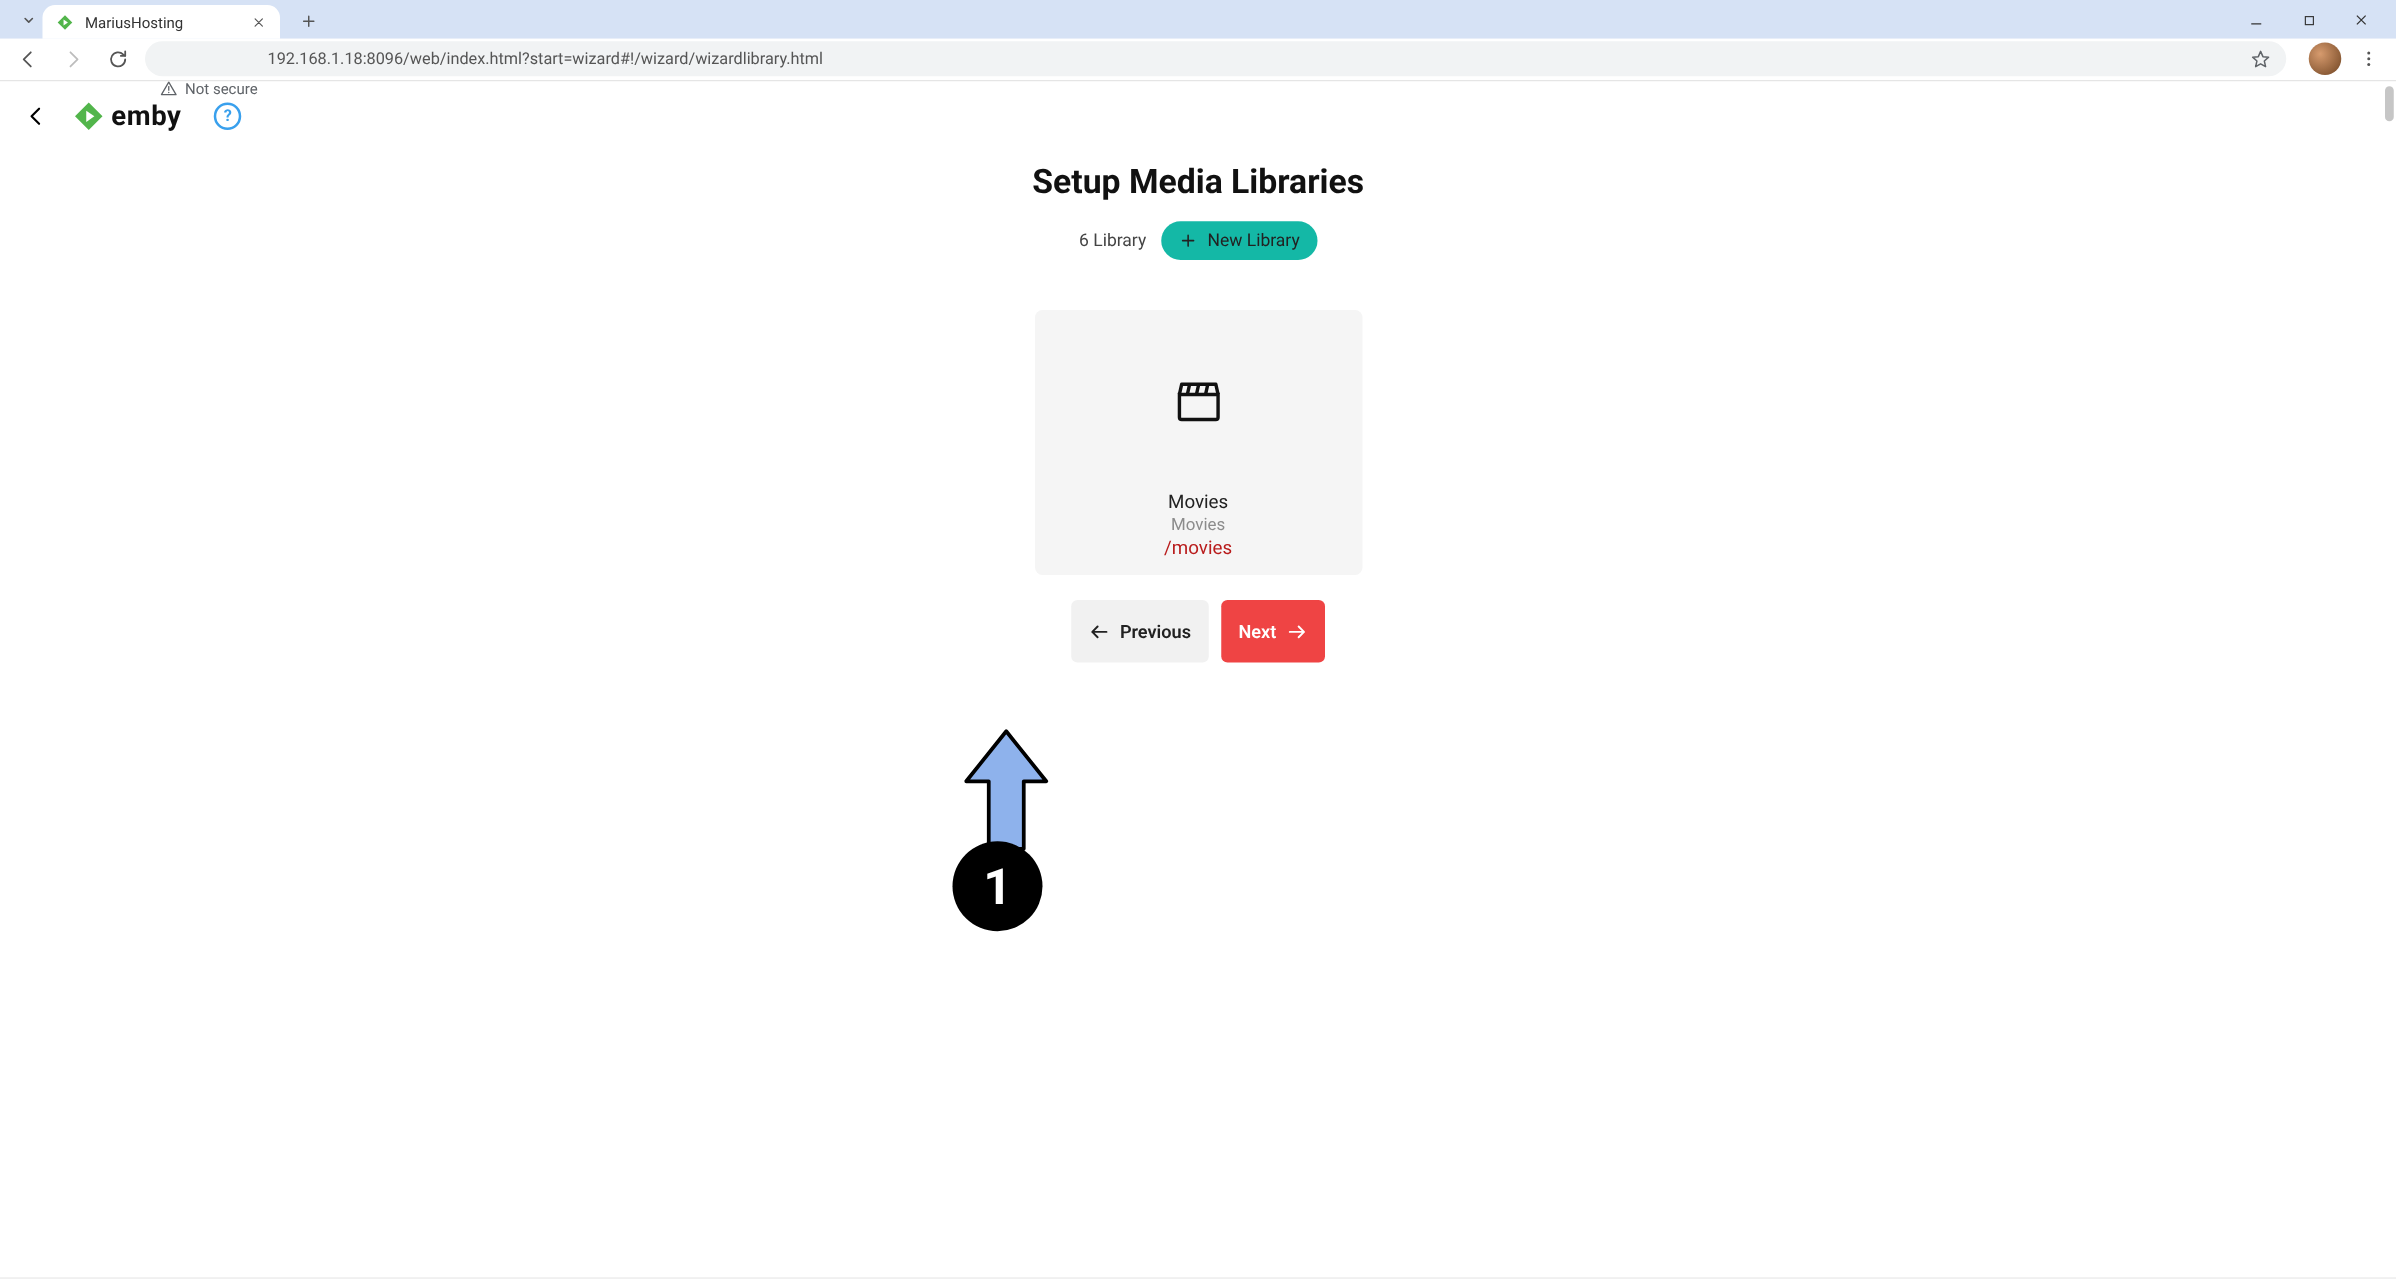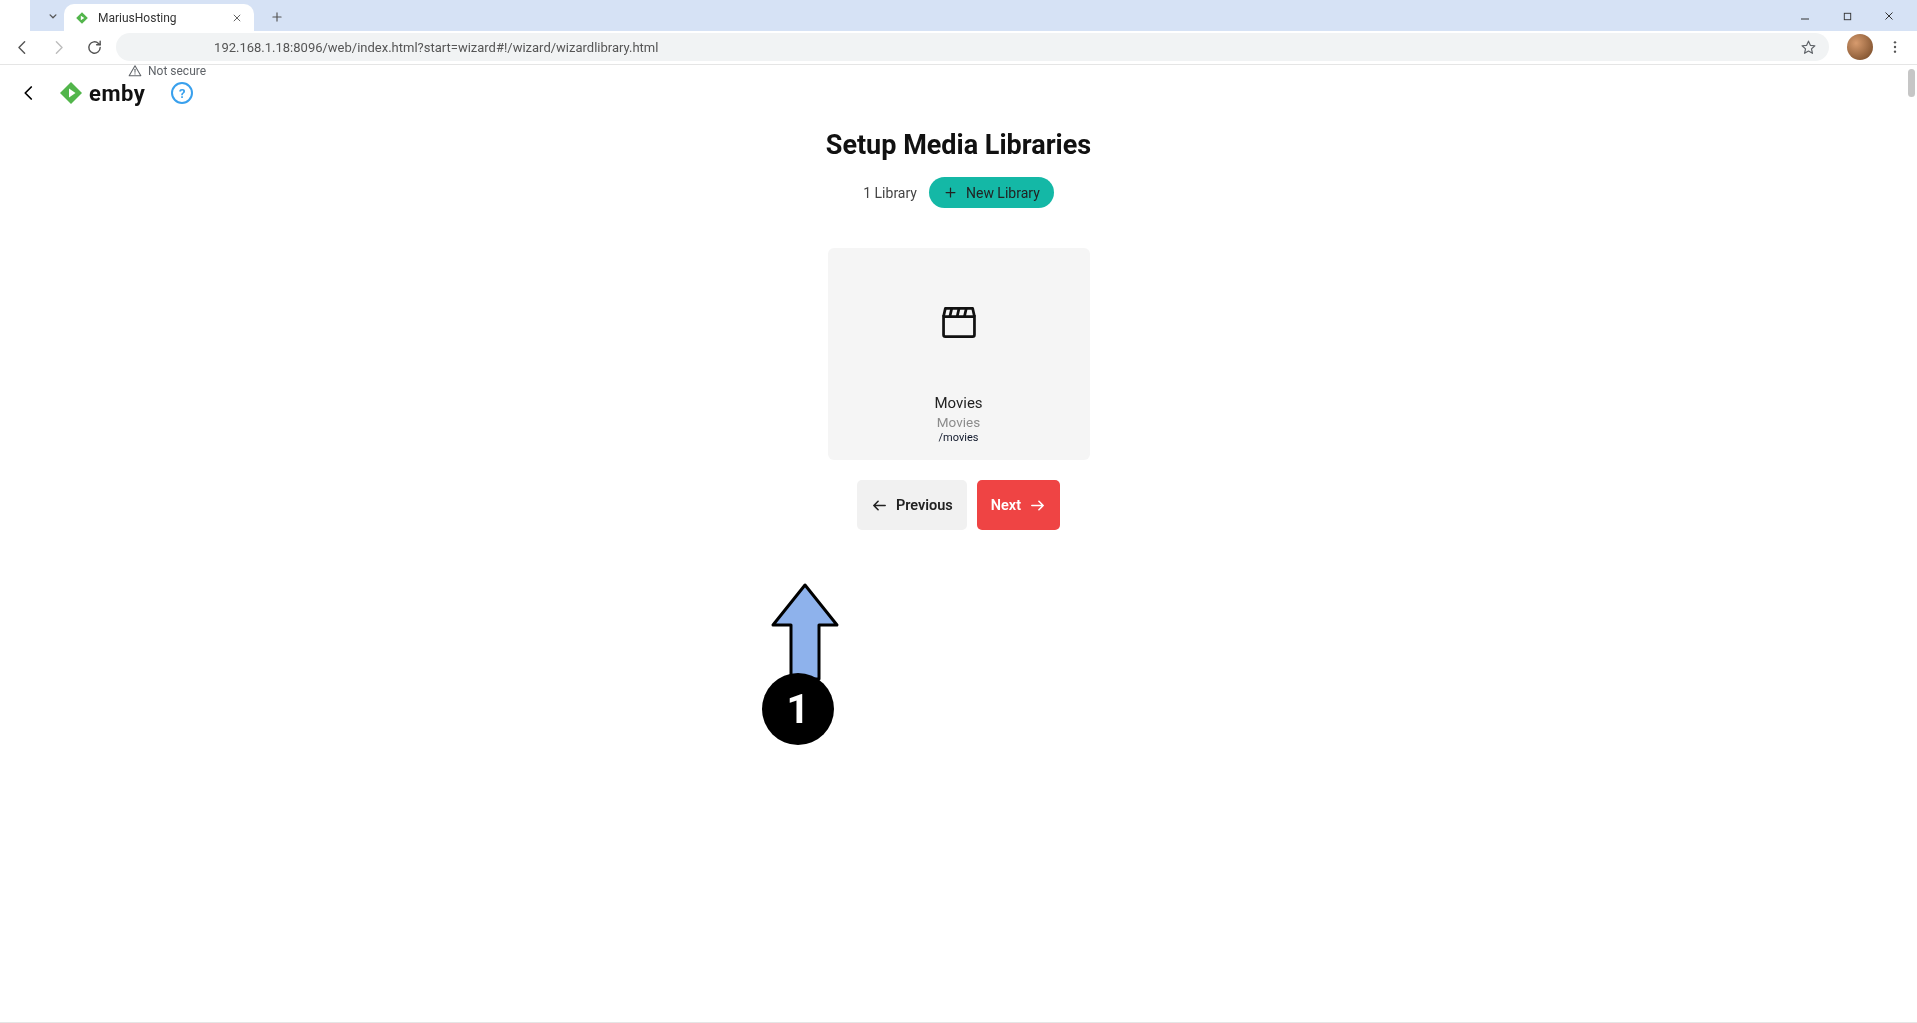--- a/index.html
+++ b/index.html
@@ -1,20 +1,20 @@
 <!DOCTYPE html>
 <html><head>
 <meta charset="utf-8">
 <style>
   * { box-sizing: border-box; margin: 0; padding: 0; }
   html, body { height: 100%; font-family: -apple-system, BlinkMacSystemFont, "Segoe UI", Roboto, Arial, sans-serif; }
   body { background: #fff; overflow: hidden; }
 
   
-  .browser-chrome { background: #d6e2f5; height: 31px; display: flex; align-items: flex-end; padding: 0 8px; margin-left: 30px; }
+  .browser-chrome { background: #d6e2f5; height: 31px; display: flex; align-items: flex-end; padding: 0 8px; }
   .chevron-box { width: 22px; height: 22px; display:flex; align-items:center; justify-content:center; margin-bottom:4px; margin-left:4px; color:#555; }
   .tab { background: #fff; border-radius: 10px 10px 0 0; height: 27px; display: flex; align-items: center; padding: 0 10px; min-width: 190px; gap: 8px; }
   .tab .favicon { width: 16px; height: 16px; display:flex; align-items:center; justify-content:center; }
   .tab .title { font-size: 12px; color: #333; flex:1; white-space:nowrap; overflow:hidden; text-overflow:ellipsis; }
   .tab .close { width: 14px; height:14px; display:flex; align-items:center; justify-content:center; color:#555; cursor:pointer; }
   .new-tab { width:26px; height:26px; display:flex; align-items:center; justify-content:center; color:#555; margin-left:10px; margin-bottom:1px; cursor:pointer; }
   .win-controls { margin-left:auto; display:flex; gap:14px; margin-bottom:4px; padding-right:6px;}
   .win-controls .wc { width:28px; height:22px; display:flex; align-items:center; justify-content:center; color:#333; cursor:pointer; }
   .addr-row { height:33px; background:#fff; display:flex; align-items:center; padding:0 8px; gap:8px; border-bottom:1px solid transparent;}
   .nav-btn { width:28px; height:28px; display:flex; align-items:center; justify-content:center; color:#555; border-radius:50%; cursor:pointer;}
@@ -42,21 +42,21 @@
   .main { width: 100%; display:flex; flex-direction:column; align-items:center; padding-top:6px;}
   .page-title { font-size:27px; font-weight:700; color:#111; margin-top:2px;}
   .lib-row { display:flex; align-items:center; gap:12px; margin-top:16px;}
   .lib-count { font-size:14px; color:#444; }
   .pill-btn { height:31px; background:#14b8a6; border-radius:16px; display:flex; align-items:center; padding:0 14px; gap:8px; cursor:pointer; font-size:14px; color:#222;}
   .library-card { width:262px; height:212px; background:#f5f5f5; border-radius:6px; margin-top:40px; display:flex; flex-direction:column; align-items:center; padding:18px 10px 14px; cursor:pointer;text-align:right;}
   .card-fill { flex: 0 0 auto; height: 38px; }
   .lib-icon { width:40px; height:36px; display:flex; align-items:center; justify-content:center; }
   .lib-name { font-size:15px; color:#222; margin-top:54px;}
   .lib-type { font-size:13.5px; color:#8c8c8c; margin-top:2px;}
-  .lib-path { font-size:11px; color:#0f172a; margin-top:1px;}
+  .lib-path { font-size:15px; color:#b91c1c; margin-top:1px;}
   .btn-row { display:flex; gap:10px; margin-top:20px;}
   .btn { height:50px; border-radius:5px; display:flex; align-items:center; padding:0 14px; gap:8px; font-size:14.5px; font-weight:600; cursor:pointer;}
   .btn-secondary { background:#f1f1f1; color:#222;}
   .btn-primary { background:#ef4444; color:#fff;}
 
   
   .annotation-arrow { position:absolute; left:767px; top:514px; pointer-events:none; }
   .annotation-badge { position:absolute; left:762px; top:608px; width:72px; height:72px; border-radius:50%; background:#000; color:#fff; display:flex; align-items:center; justify-content:center; font-size:40px; font-weight:700; pointer-events:none;}
   svg { display:block; }
 </style>
@@ -172,21 +172,21 @@
     </div>
     <div class="help-btn">
       <span>?</span>
     </div>
   </div>
 
   <div class="main">
     <div class="page-title">Setup Media Libraries</div>
 
     <div class="lib-row">
-      <span class="lib-count">1 Library</span>
+      <span class="lib-count">6 Library</span>
       <div class="pill-btn">
         <svg width="15" height="15" viewBox="0 0 24 24">
               <path d="M12 5v14M5 12h14" stroke="#222" stroke-width="2" stroke-linecap="round"></path>
             </svg>
         <span>New Library</span>
       </div>
     </div>
 
     <div class="library-card">
       <div class="card-fill"></div>

